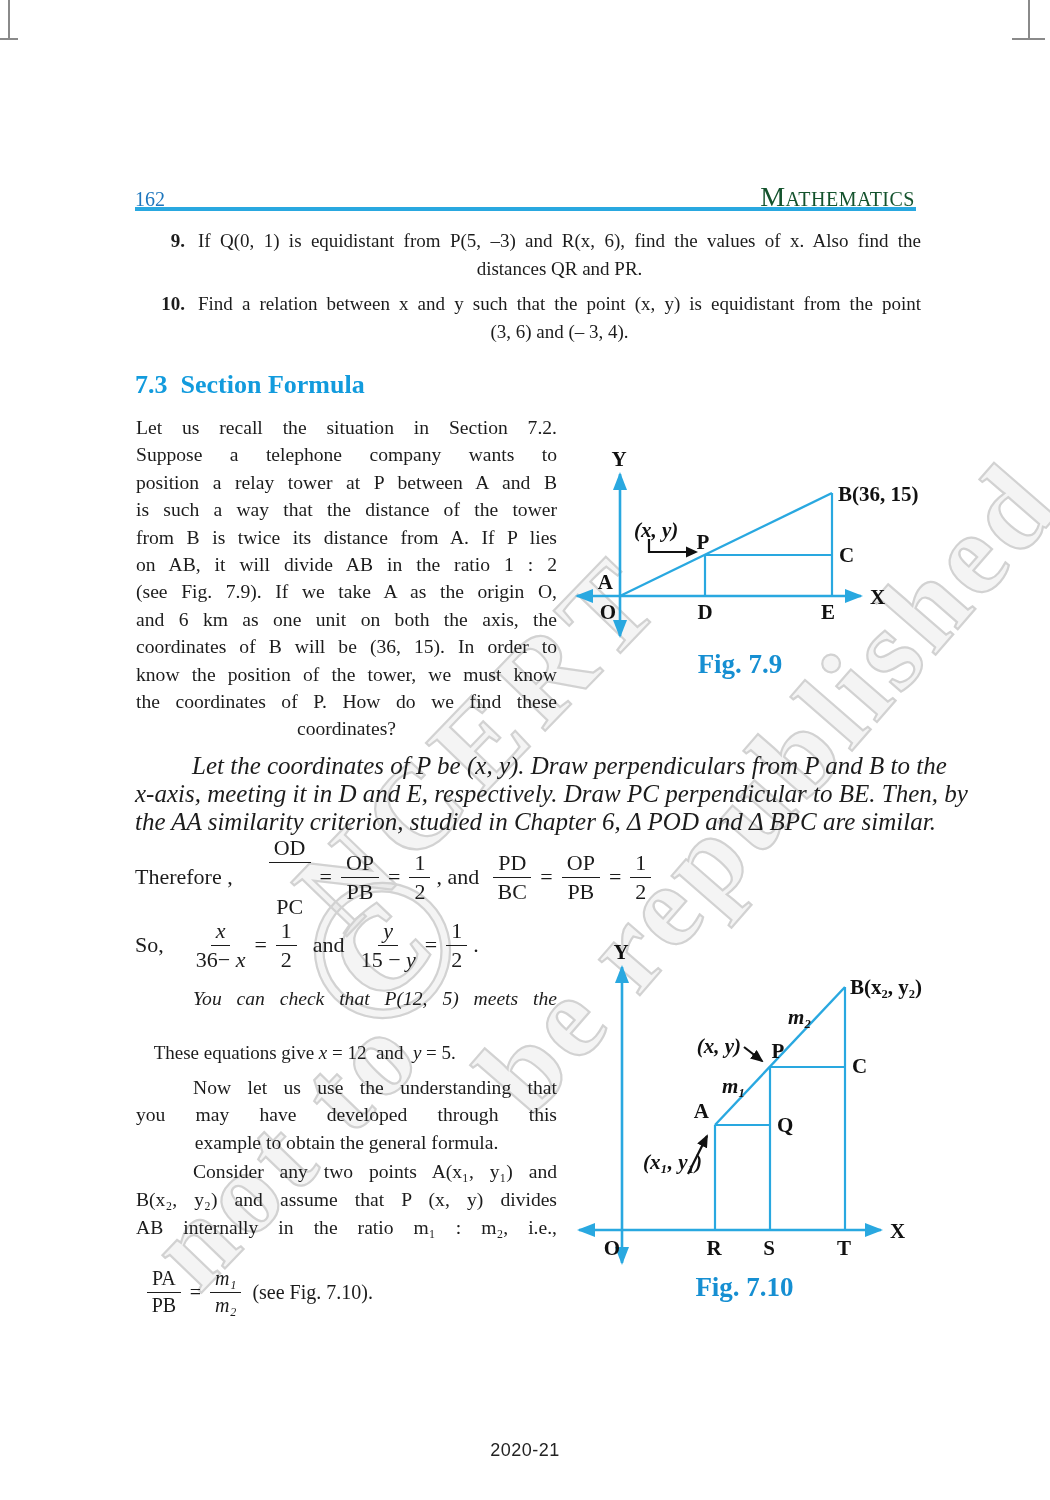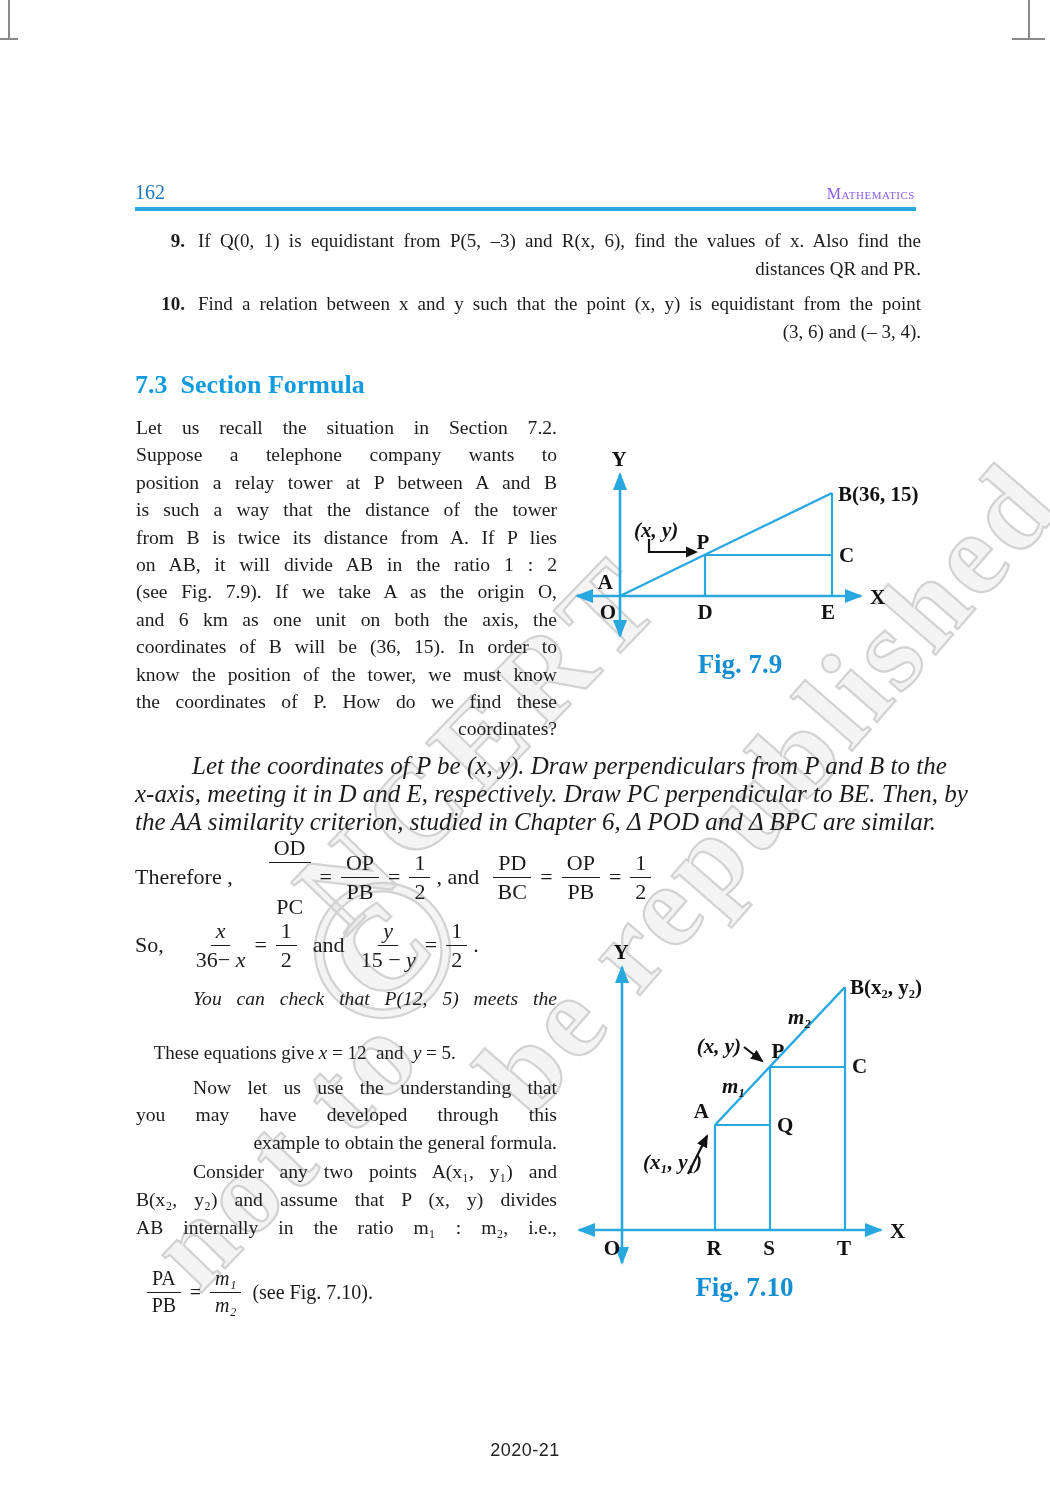--- a/index.html
+++ b/index.html
@@ -15,32 +15,32 @@
            color:rgba(205,205,205,0.22);-webkit-text-stroke:2.2px #d2d2d2;white-space:nowrap;
            transform-origin:center center;}
   .wm .w-copy {left:380px;top:950px;font-size:200px;transform:translate(-50%,-50%) rotate(-45deg);}
   .wm .w-ncert{left:480px;top:742px;font-size:118px;letter-spacing:12px;transform:translate(-50%,-50%) rotate(-46deg);}
   .wm .w-repub{left:768px;top:788px;font-size:118px;letter-spacing:5px;transform:translate(-50%,-50%) rotate(-49deg);}
   .wm .w-notto{left:285px;top:1150px;font-size:118px;letter-spacing:6px;transform:translate(-50%,-50%) rotate(-46deg);}
 
   
   .header-row{left:135px;top:181px;width:780px;display:flex;justify-content:space-between;align-items:baseline;}
   .pagenum{font-size:20px;color:#1d76bd;text-align:right;}
-  .subject{font-variant:small-caps;font-size:16px;letter-spacing:0.5px;color:#8b5cf6;}
+  .subject{font-variant:small-caps;font-size:28px;letter-spacing:0.5px;color:#14532d;}
   .rule{left:135px;top:207px;width:781px;height:4px;background:#29a8e0;}
 
   
   .ex{left:135px;top:227px;width:786px;font-size:19px;line-height:28px;}
   .ex-item{display:flex;}
   .ex-item + .ex-item{margin-top:7px;}
   .ex-num{width:50px;min-width:50px;text-align:right;font-weight:bold;padding-right:13px;}
   .ex-body{flex:1;min-width:0;}
 
   .jl{text-align:justify;text-align-last:justify;white-space:nowrap;}
-  .ll{text-align:right;white-space:nowrap;}
+  .ll{text-align:center;white-space:nowrap;}
 
   .h1{left:135px;top:370px;font-size:26px;font-weight:bold;color:#129bdd;white-space:pre;}
 
   .para{position:absolute;}
   .col{width:421px;font-size:19.6px;}
   .col .line{line-height:27.4px;}
   .wide{width:783px;font-size:25px;font-style:italic;}
   .wide .line{line-height:28px;}
   .ind{padding-left:57px;}
 

